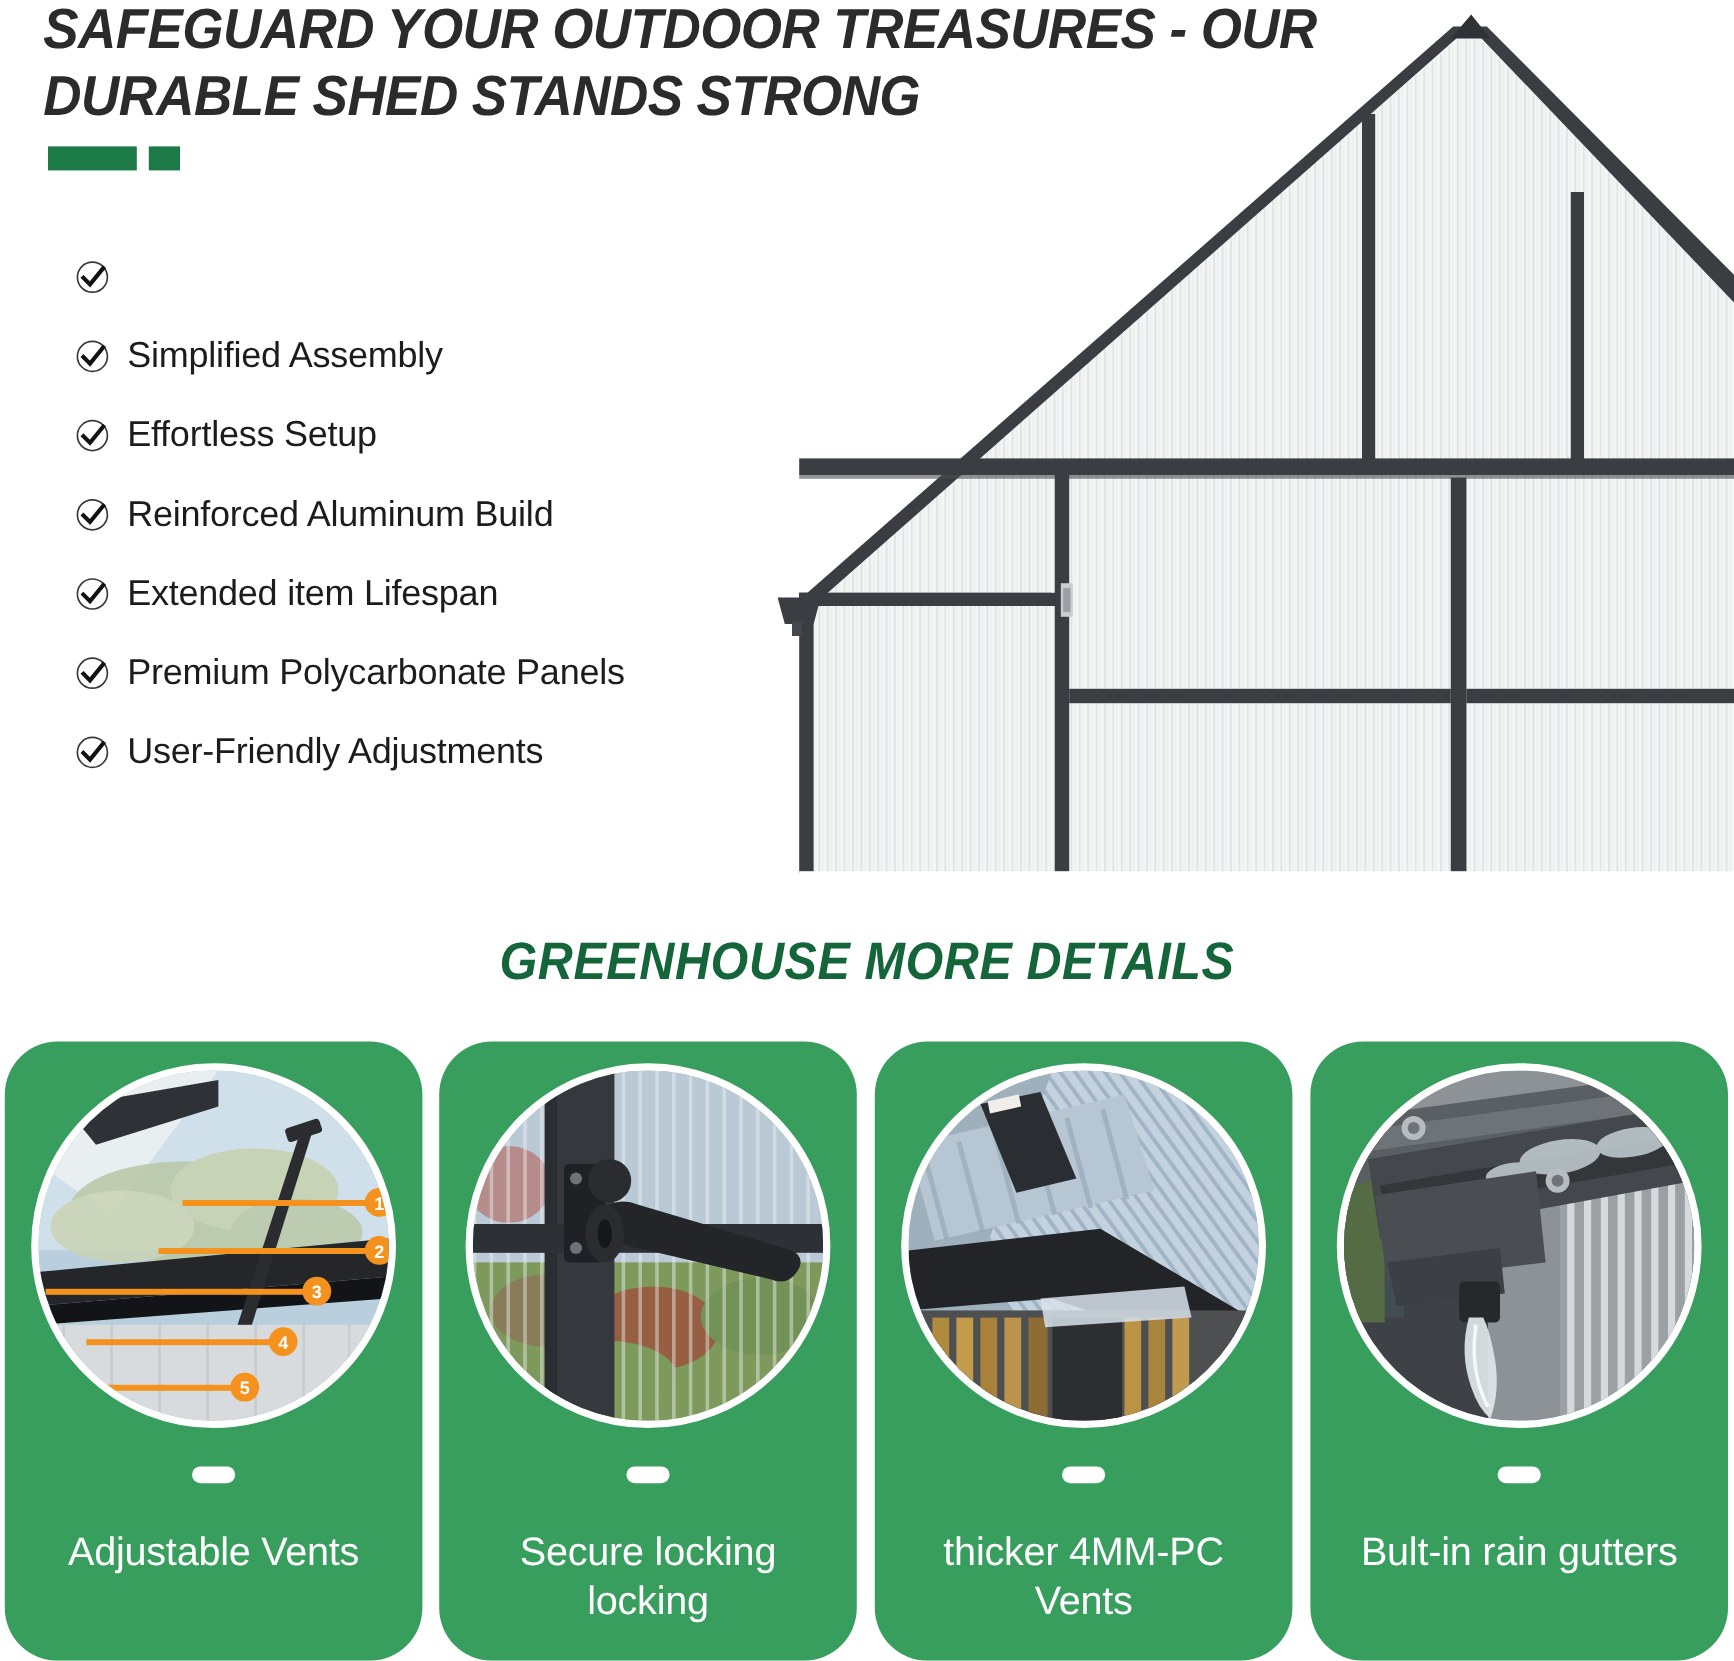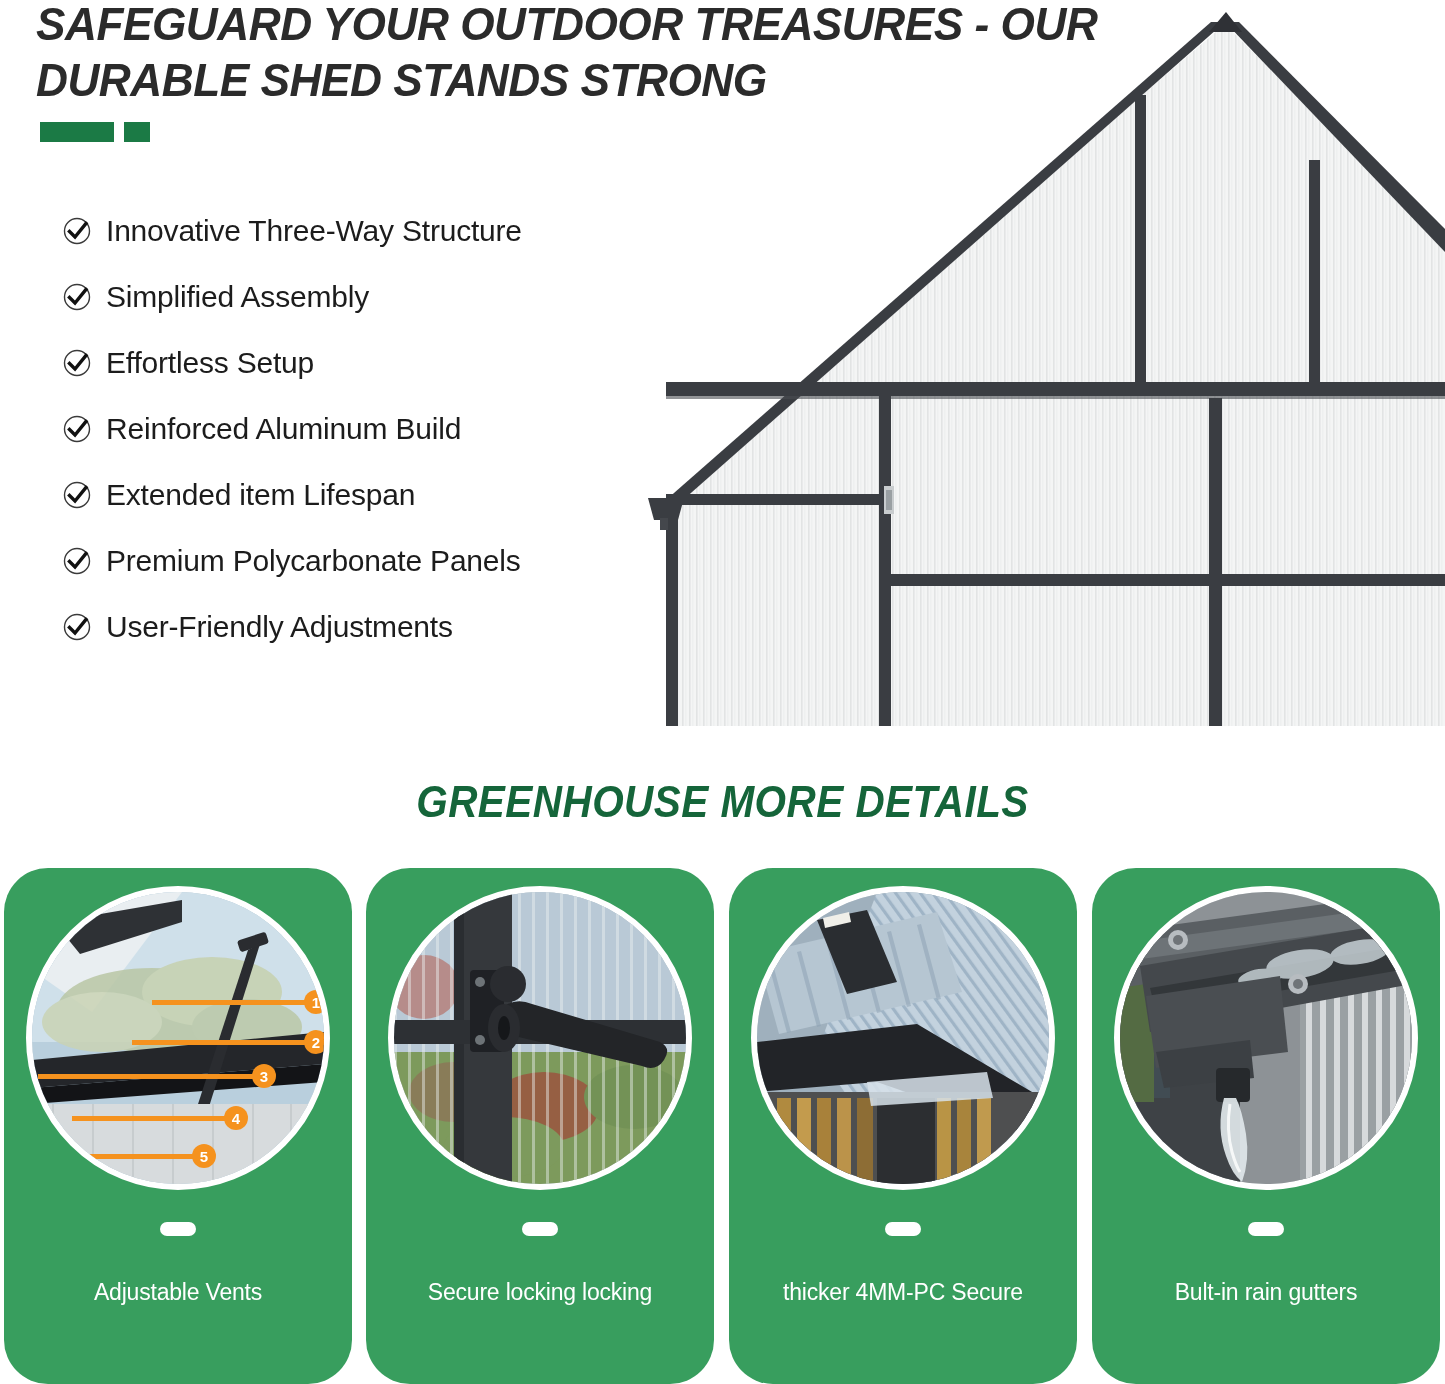--- a/index.html
+++ b/index.html
@@ -63,21 +63,21 @@
     background:#cfd6d8; border:6px solid #ffffff; overflow:hidden;
   }
   .card-photo svg { display:block; width:292px; height:292px; }
 
   .card-divider {
     position:absolute; left:50%; top:354px; transform:translateX(-50%);
     width:36px; height:14px; border-radius:7px; background:#ffffff;
   }
   .card-caption {
     position:absolute; left:0; right:0; top:404px; padding:0 14px;
-    text-align:center; color:#ffffff; font-size:23px; line-height:41px;
+    text-align:center; color:#ffffff; font-size:33px; line-height:41px;
     letter-spacing:-0.2px;
   }
 </style>
 </head>
 <body>
 
 <div class="headline">SAFEGUARD YOUR OUTDOOR TREASURES - OUR DURABLE SHED STANDS STRONG</div>
 
 <div class="accent-bars">
   <div class="bar-long"></div>
@@ -86,21 +86,20 @@
 
 <div class="feature-list">
 
   <div class="feature-item">
     <span class="check-icon">
       <svg viewBox="0 0 30 30">
           <circle cx="15" cy="15" r="12.5" fill="none" stroke="#3a3a3a" stroke-width="1.4"></circle>
           <path d="M7.5 15.5 L13 21 L24 7.5" fill="none" stroke="#111" stroke-width="3.4" stroke-linecap="square" stroke-linejoin="miter"></path>
         </svg>
     </span>
-    <span class="feature-label">Innovative Three-Way Structure</span>
   </div>
 
 
   <div class="feature-item">
     <span class="check-icon">
       <svg viewBox="0 0 30 30">
           <circle cx="15" cy="15" r="12.5" fill="none" stroke="#3a3a3a" stroke-width="1.4"></circle>
           <path d="M7.5 15.5 L13 21 L24 7.5" fill="none" stroke="#111" stroke-width="3.4" stroke-linecap="square"></path>
         </svg>
     </span>
@@ -369,21 +368,21 @@
           <rect x="100" y="206" width="16" height="86" fill="#8d6d35"></rect>
           <rect x="120" y="206" width="58" height="86" fill="#2c2e31"></rect>
           <rect x="180" y="206" width="14" height="86" fill="#b99445"></rect>
           <rect x="200" y="206" width="14" height="86" fill="#a8843c"></rect>
           <rect x="220" y="206" width="14" height="86" fill="#c09a4e"></rect>
         </g>
         <polygon points="110,190 230,180 236,206 114,214" fill="#d7e2ea" opacity="0.85"></polygon>
       </svg>
     </div>
     <div class="card-divider"></div>
-    <div class="card-caption">thicker 4MM-PC Secure</div>
+    <div class="card-caption">thicker 4MM-PC Vents</div>
   </div>
 
   <div class="card">
     <div class="card-photo">
       <svg viewBox="0 0 292 292">
         <rect width="292" height="292" fill="#8d9296"></rect>
 
         <rect x="180" y="60" width="112" height="232" fill="#9aa0a3"></rect>
         <g opacity="0.8">
           <rect x="186" y="60" width="6" height="232" fill="#e6e9ea"></rect>

